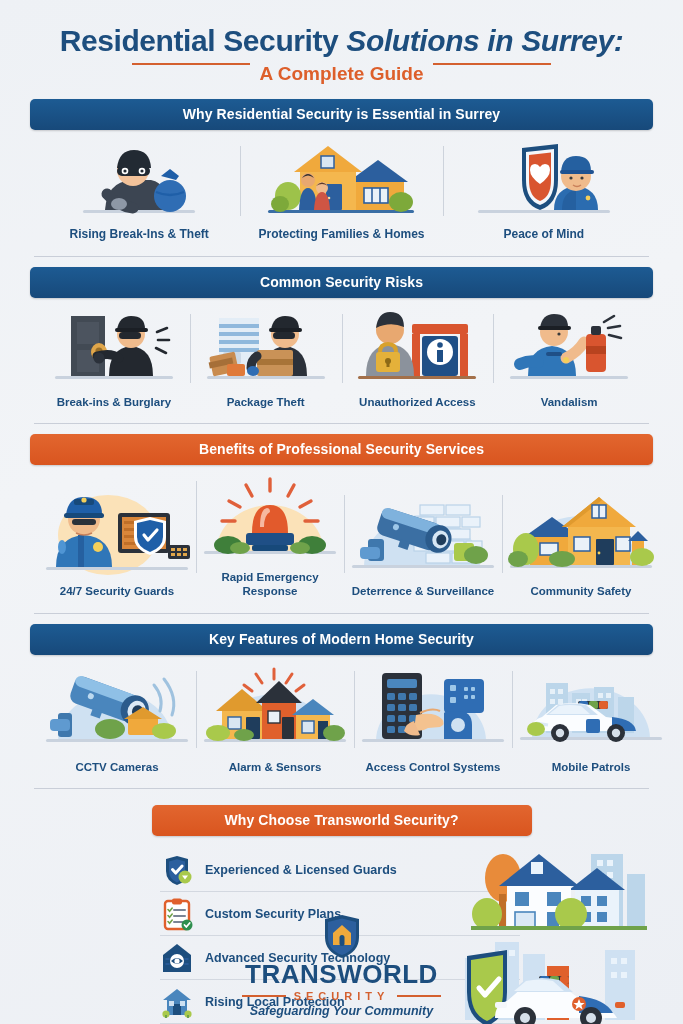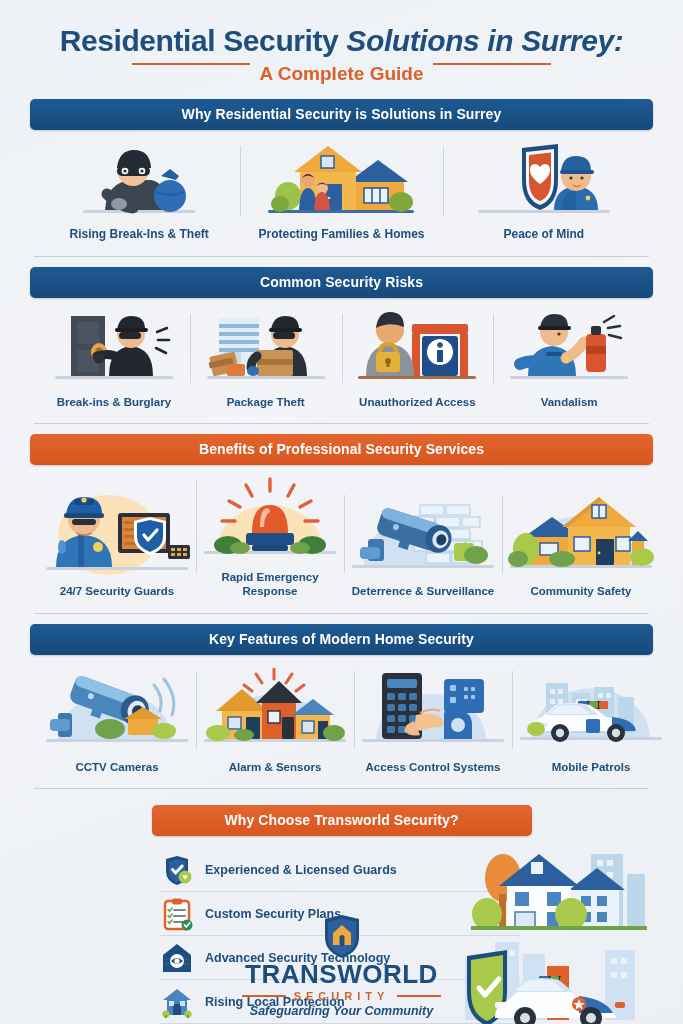--- a/index.html
+++ b/index.html
@@ -141,21 +141,21 @@
   <div class="title-wrap">
     <div class="main-title"><span>Residential Security </span><span class="italic">Solutions in Surrey:</span></div>
     <div class="sub-row">
       <div class="sub-rule"></div>
       <div class="subtitle">A Complete Guide</div>
       <div class="sub-rule"></div>
     </div>
   </div>
 
   <div class="section">
-    <div class="bar blue">Why Residential Security is Solutions in Surrey</div>
+    <div class="bar blue">Why Residential Security is Essential in Surrey</div>
     <div class="row">
 
       <div class="cell">
         <div class="art">
           <svg viewBox="0 0 120 78" width="120" height="78">
             <rect x="4" y="70" width="112" height="3" rx="1.5" fill="#c9d2de"></rect>
 
             <path d="M26 70 q2-28 26-30 l20 0 q18 4 18 30 z" fill="#3c4552"></path>
 
             <path d="M28 54 q10 12 26 14" stroke="#3c4552" stroke-width="11" fill="none" stroke-linecap="round"></path>

